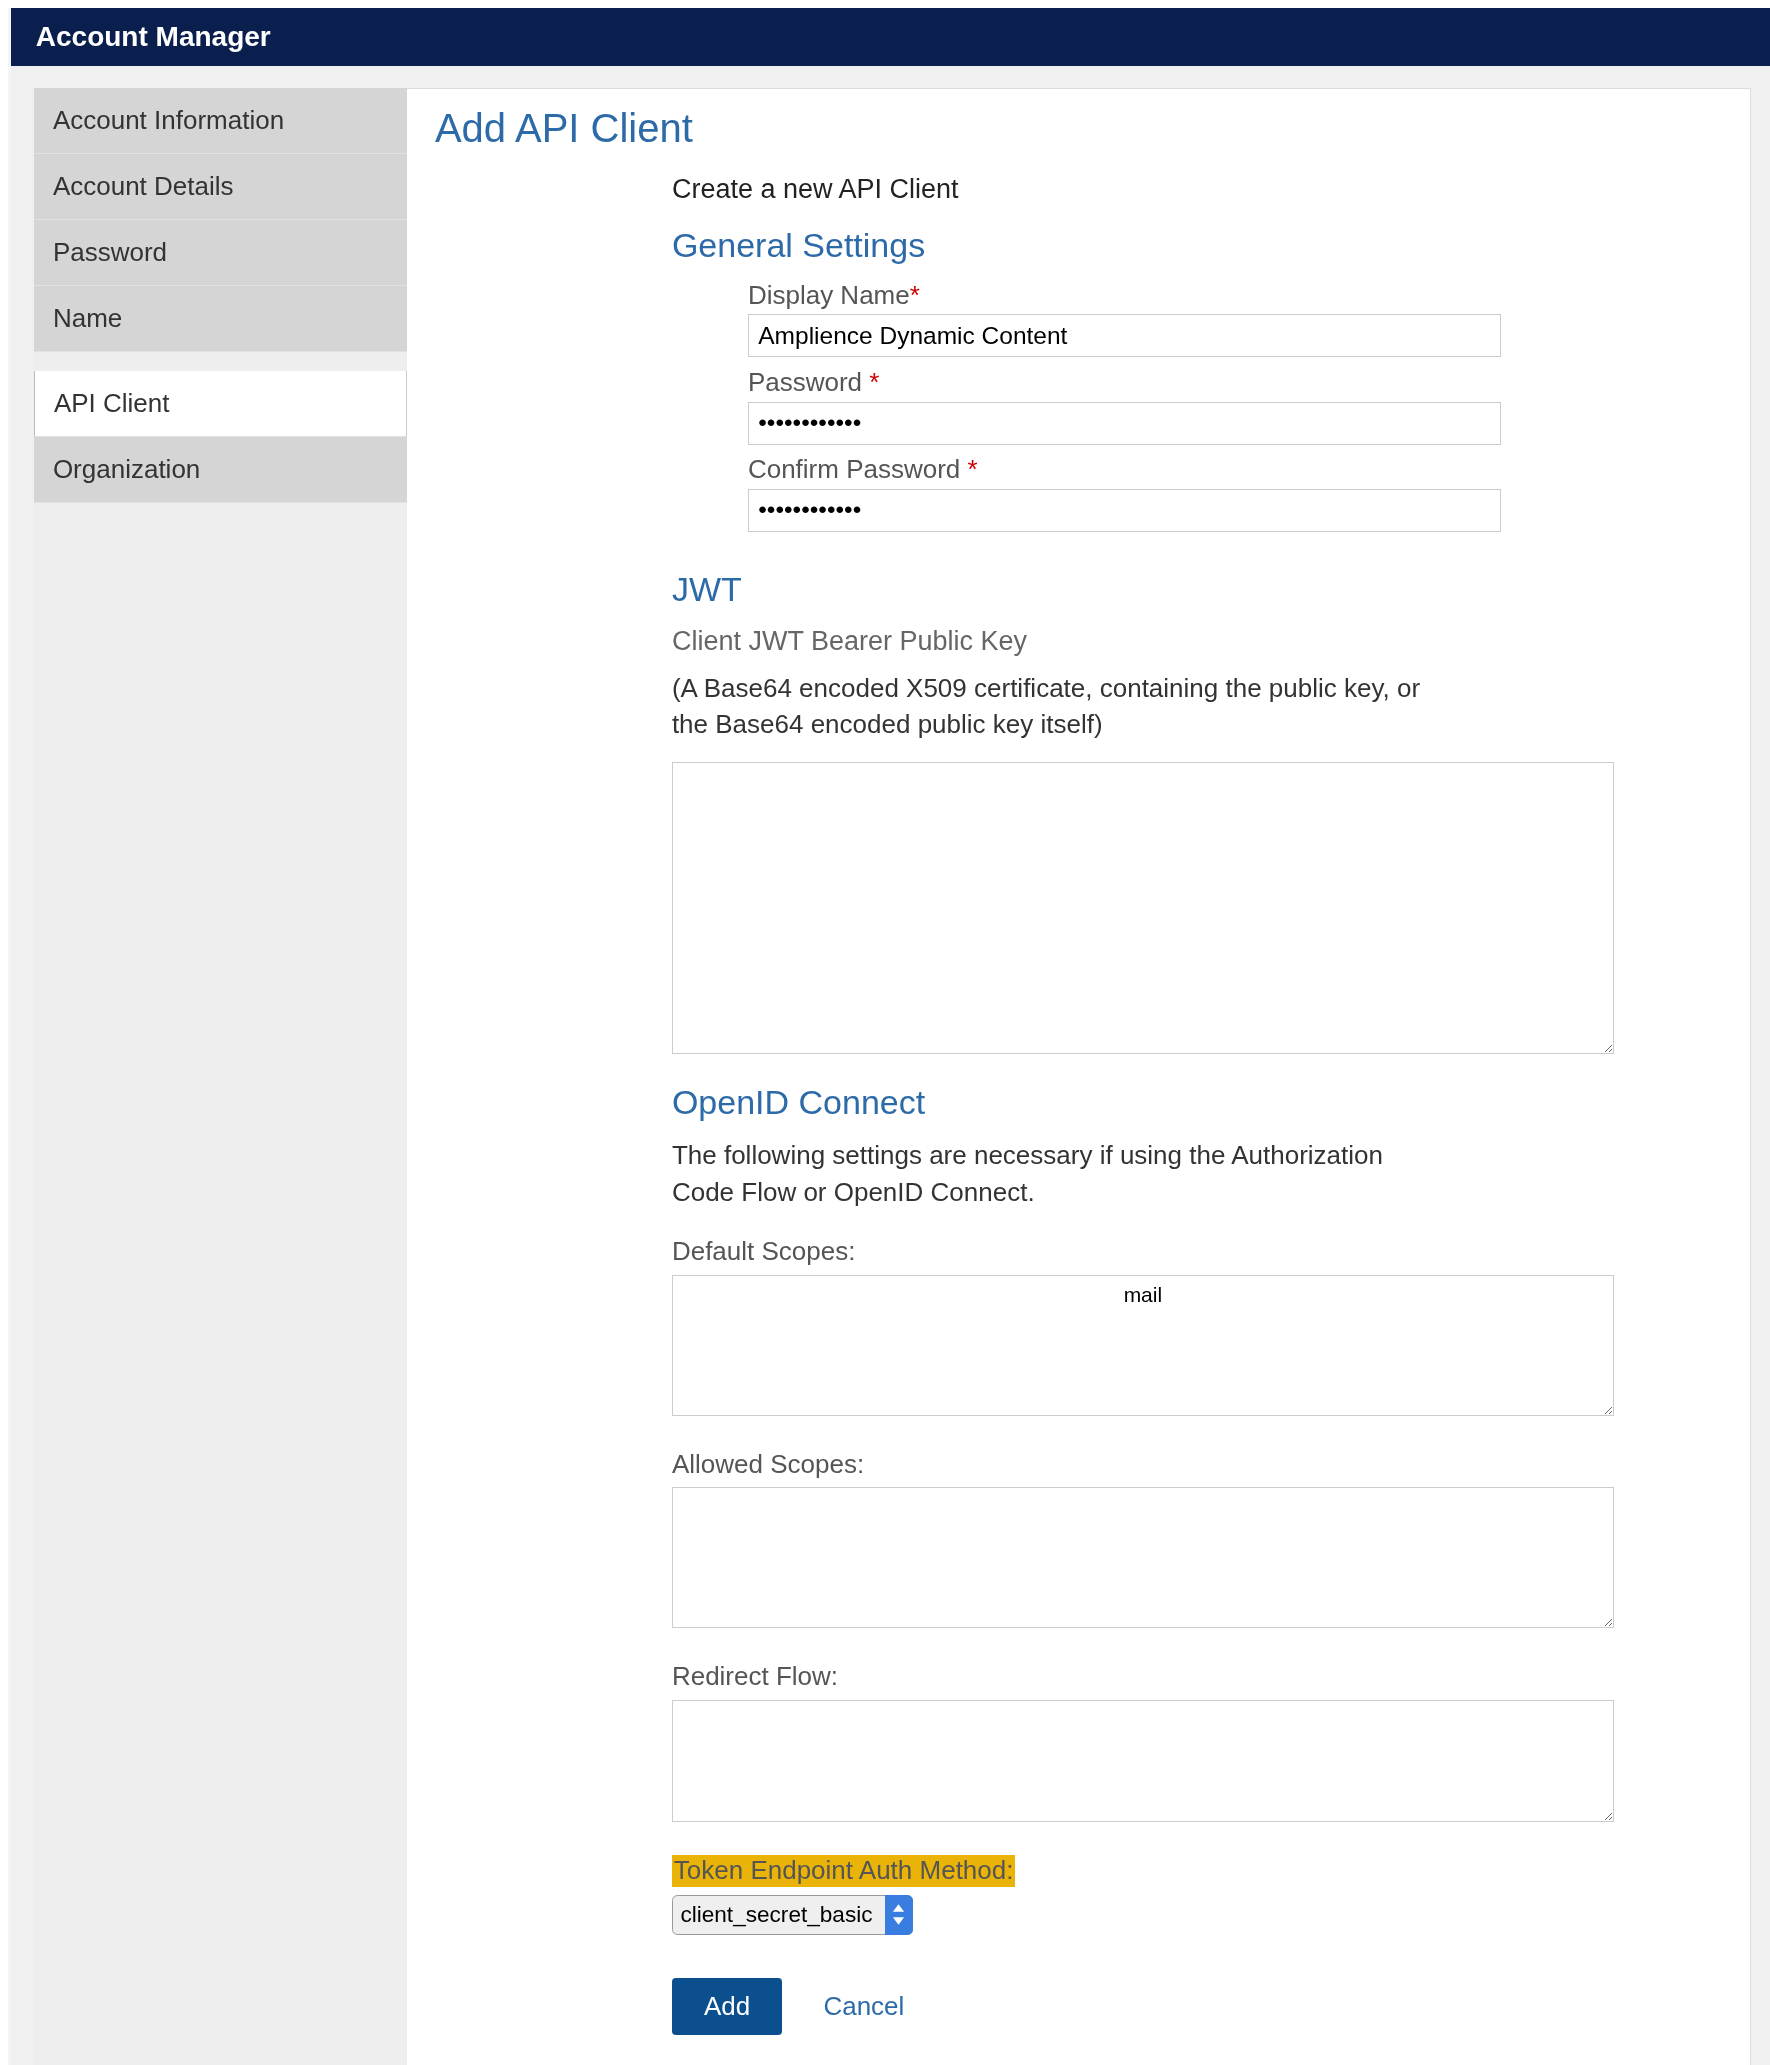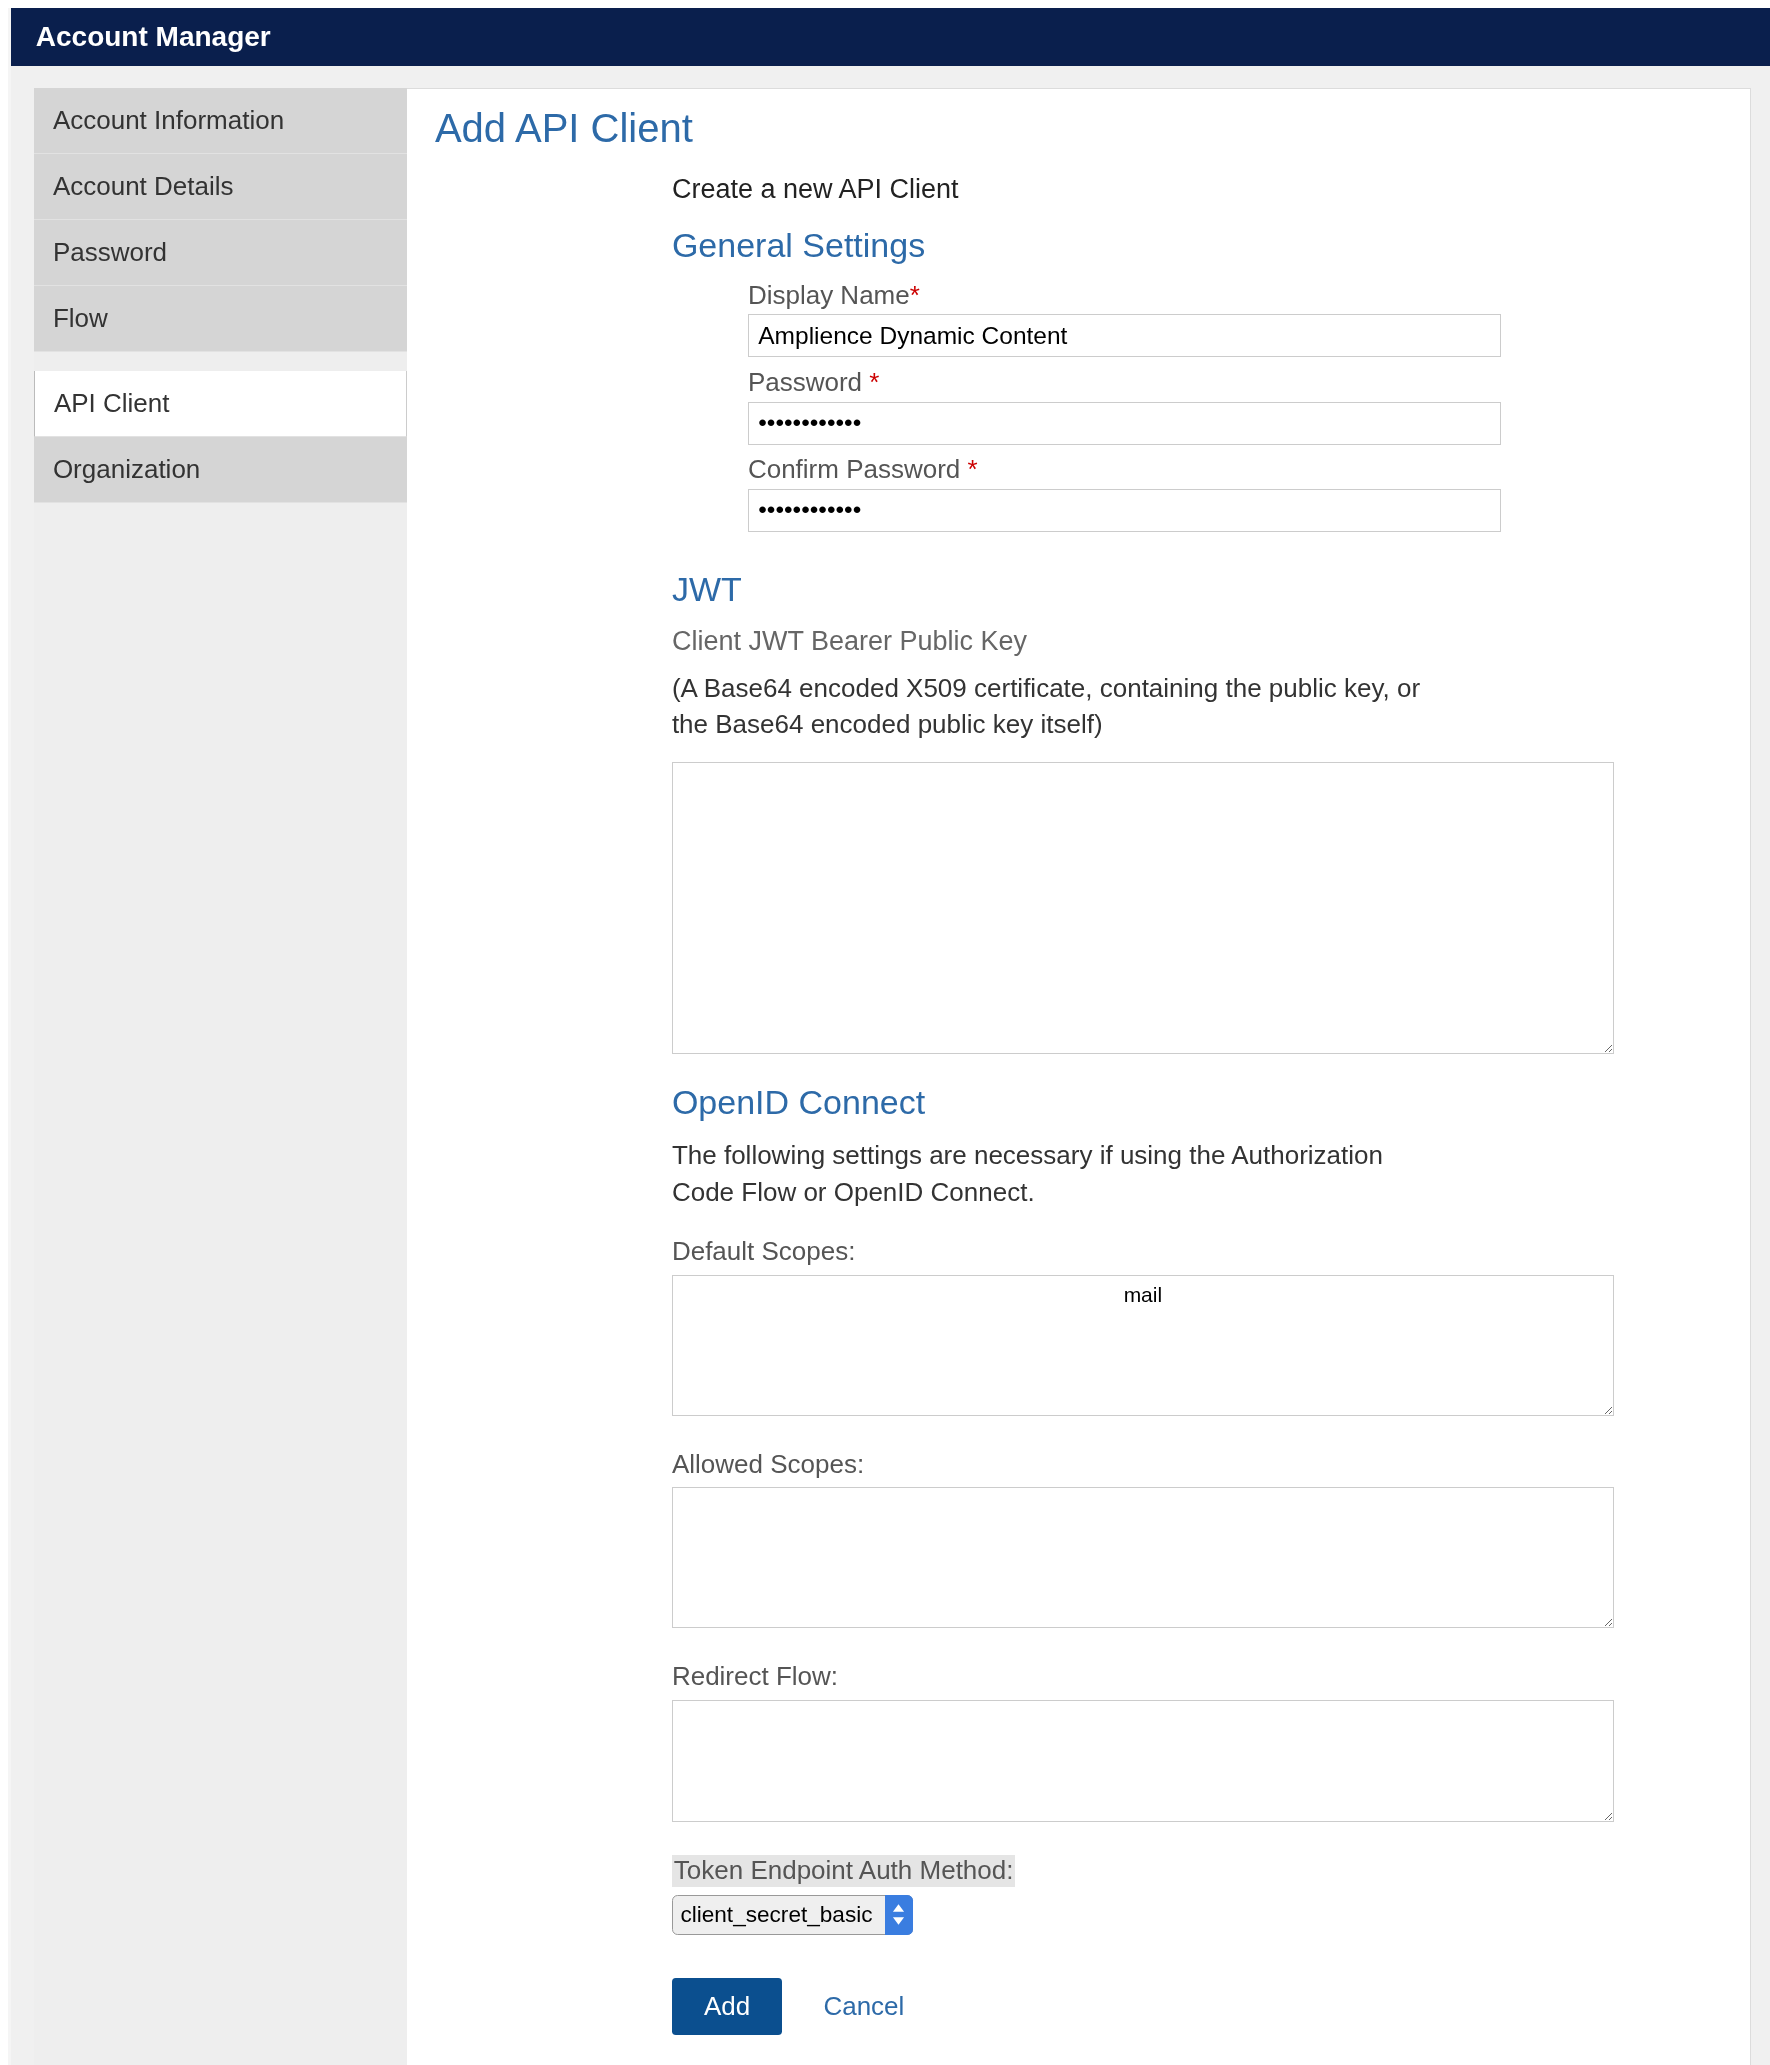--- a/index.html
+++ b/index.html
@@ -127,21 +127,21 @@
   .oidc-help {
     color: #333;
     line-height: 1.4;
     max-width: 772px;
   }
   .label-line {
     color: #555;
     margin: 26px 0 7.5px 0;
   }
   .label-line.highlighted {
-    background: #e5e5e5;
+    background: #eab308;
     display: inline-block;
     padding: 0.9px 1.9px;
   }
   select.method-select {
     width: 241px;
     height: 40px;
     font-size: 22.6px;
     border: 0.9px solid #999;
     background: #efefef;
     border-radius: 5.6px;
@@ -188,21 +188,21 @@
 <body>
 
 <div class="outer">
   <div class="titlebar">Account Manager</div>
 
   <div class="workspace">
     <div class="sidebar">
       <div class="sidebar-item">Account Information</div>
       <div class="sidebar-item">Account Details</div>
       <div class="sidebar-item">Password</div>
-      <div class="sidebar-item">Flow</div>
+      <div class="sidebar-item">Name</div>
       <div class="sidebar-item active">API Client</div>
       <div class="sidebar-item">Organization</div>
     </div>
 
     <div class="content">
       <div class="page-title">Add API Client</div>
       <div class="subtitle">Create a new API Client</div>
 
       <div class="section indented">
         <div class="section-title">General Settings</div>

